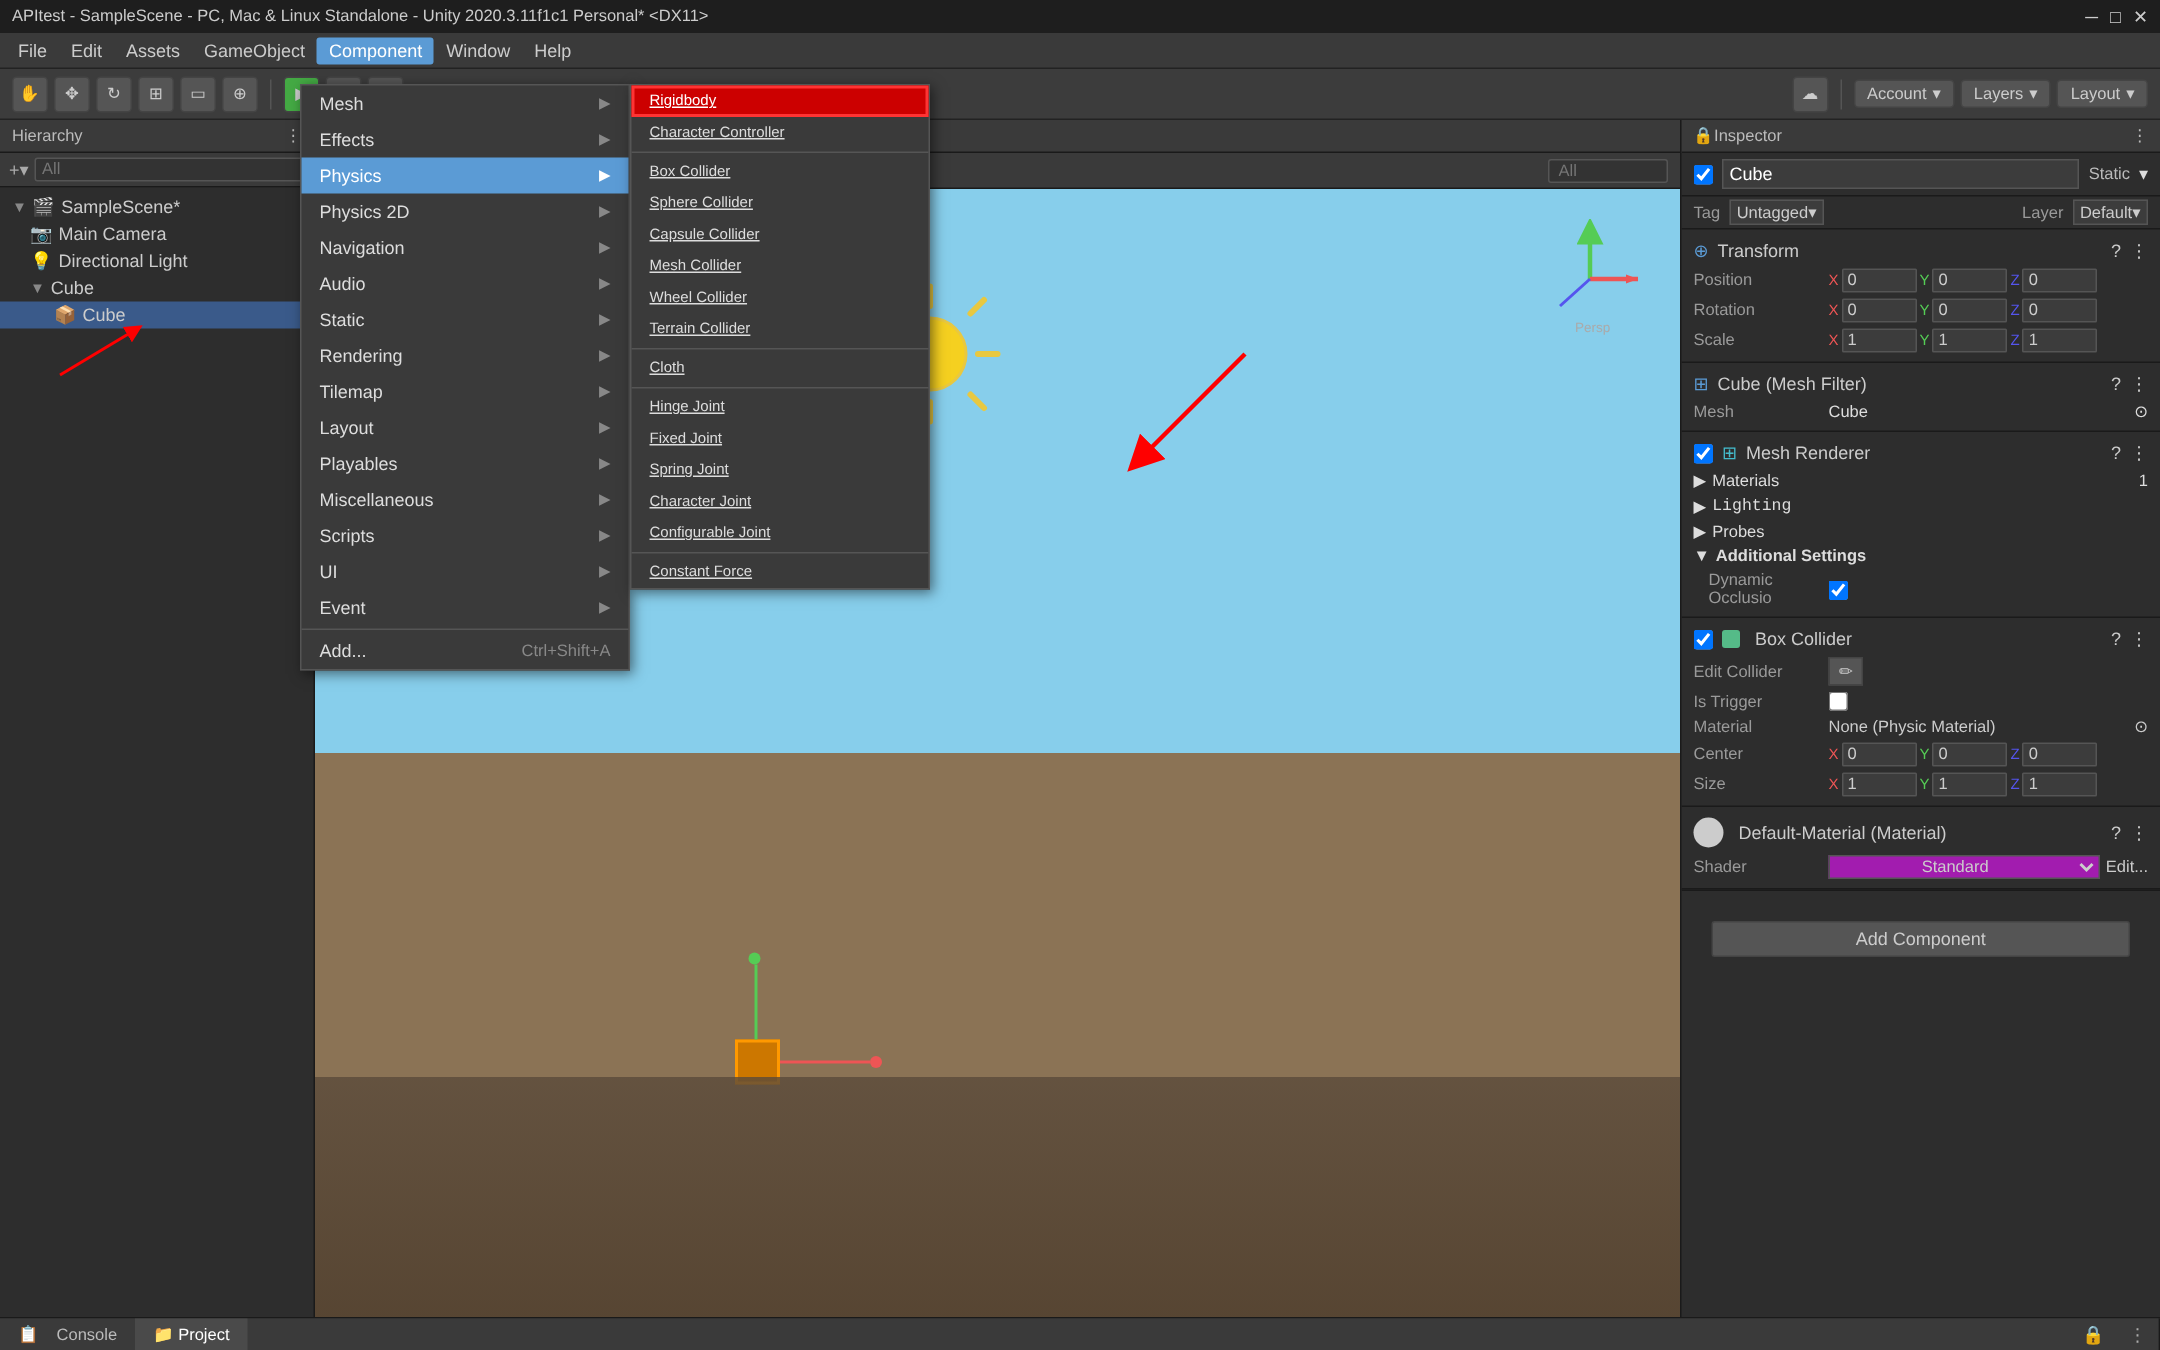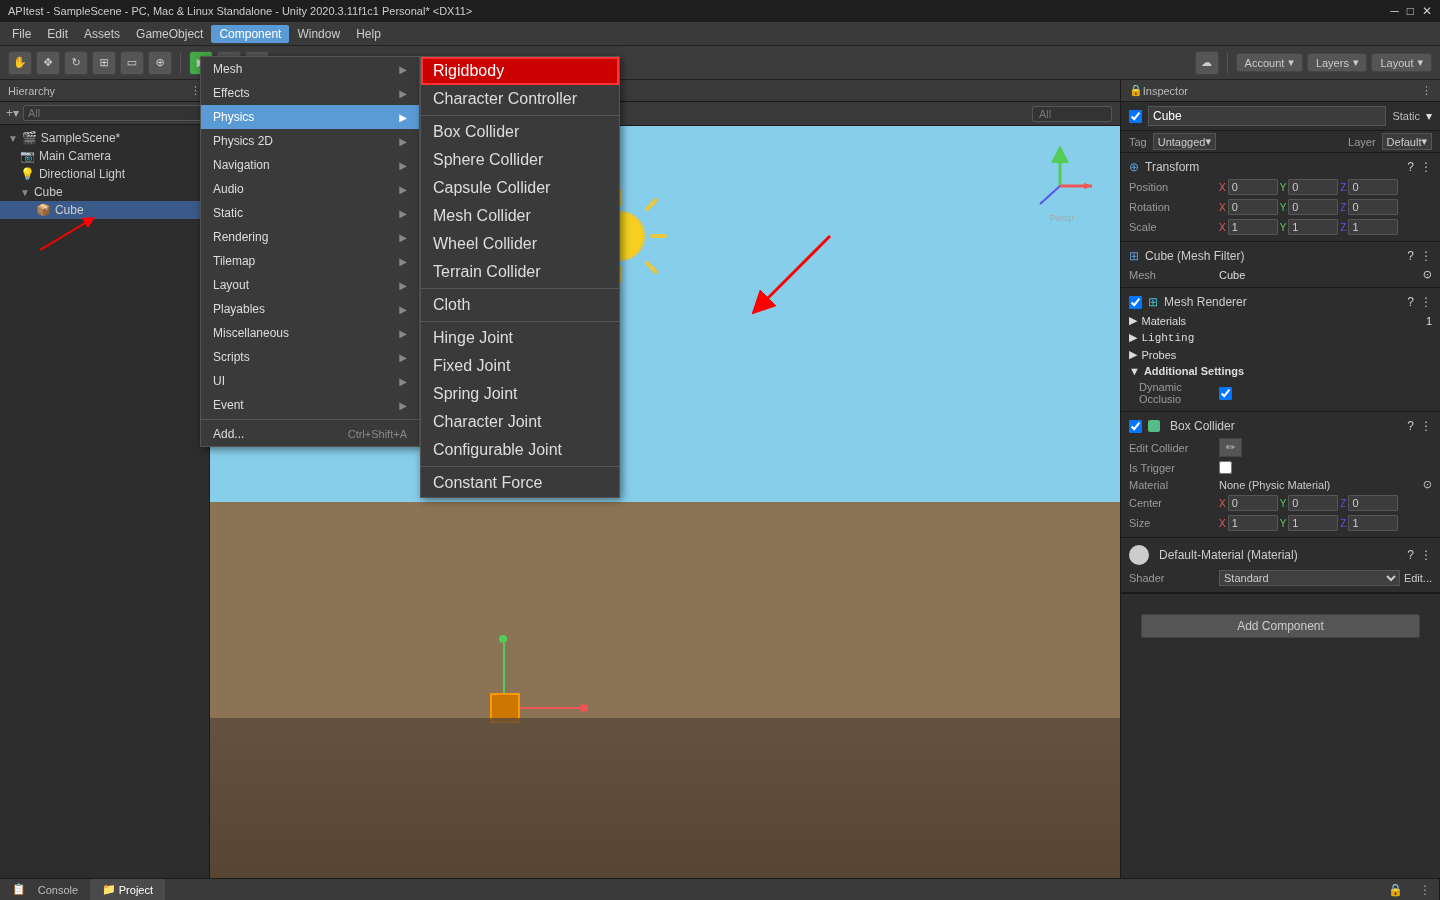--- a/index.html
+++ b/index.html
@@ -140,21 +140,21 @@
     .dropdown-arrow { color: #888; font-size: 10px; }
     .dropdown-shortcut { color: #888; font-size: 11px; }
 
     
     #physics-submenu {
       position: absolute; top: 56px; left: 420px; width: 200px;
       background: #3a3a3a; border: 1px solid #555; box-shadow: 2px 2px 8px rgba(0,0,0,0.5);
       z-index: 200;
     }
     .physics-item {
-      padding: 5px 12px; cursor: pointer; color: #ddd; font-size: 16px;
+      padding: 5px 12px; cursor: pointer; color: #ddd; font-size: 10px; text-decoration: underline;
     }
     .physics-item.highlighted {
       background: #cc0000; border: 2px solid #ff3333; color: #fff; padding: 3px 10px;
     }
   </style>
 </head>
 <body>
 
 <div id="titlebar">
   <span>APItest - SampleScene - PC, Mac &amp; Linux Standalone - Unity 2020.3.11f1c1 Personal* &lt;DX11&gt;</span>
@@ -534,21 +534,21 @@
       <div class="inspector-section-header">
         <div style="width:20px; height:20px; background:#ccc; border-radius:50%; margin-right:4px;"></div>
         <span>Default-Material (Material)</span>
         <span style="flex:1"></span>
         <span>?</span>
         <span>⋮</span>
       </div>
       <div class="inspector-row">
         <div class="inspector-label">Shader</div>
         <div style="flex:1; display:flex; align-items:center; gap:4px;">
-          <select style="background:#404040; border:1px solid #555; color:#ccc; font-size:11px; flex:1;">
+          <select style="background:#a21caf; border:1px solid #555; color:#ccc; font-size:11px; flex:1;text-align:center;">
             <option>Standard</option>
           </select>
           <span style="color:#ccc; font-size:11px; cursor:pointer;">Edit...</span>
         </div>
       </div>
     </div>
 
     <div style="padding:20px; border-top:1px solid #1a1a1a;">
       <button style="width:100%; background:#555; border:1px solid #444; color:#ccc; padding:4px; font-size:12px; cursor:pointer; border-radius:2px;">Add Component</button>
     </div>

